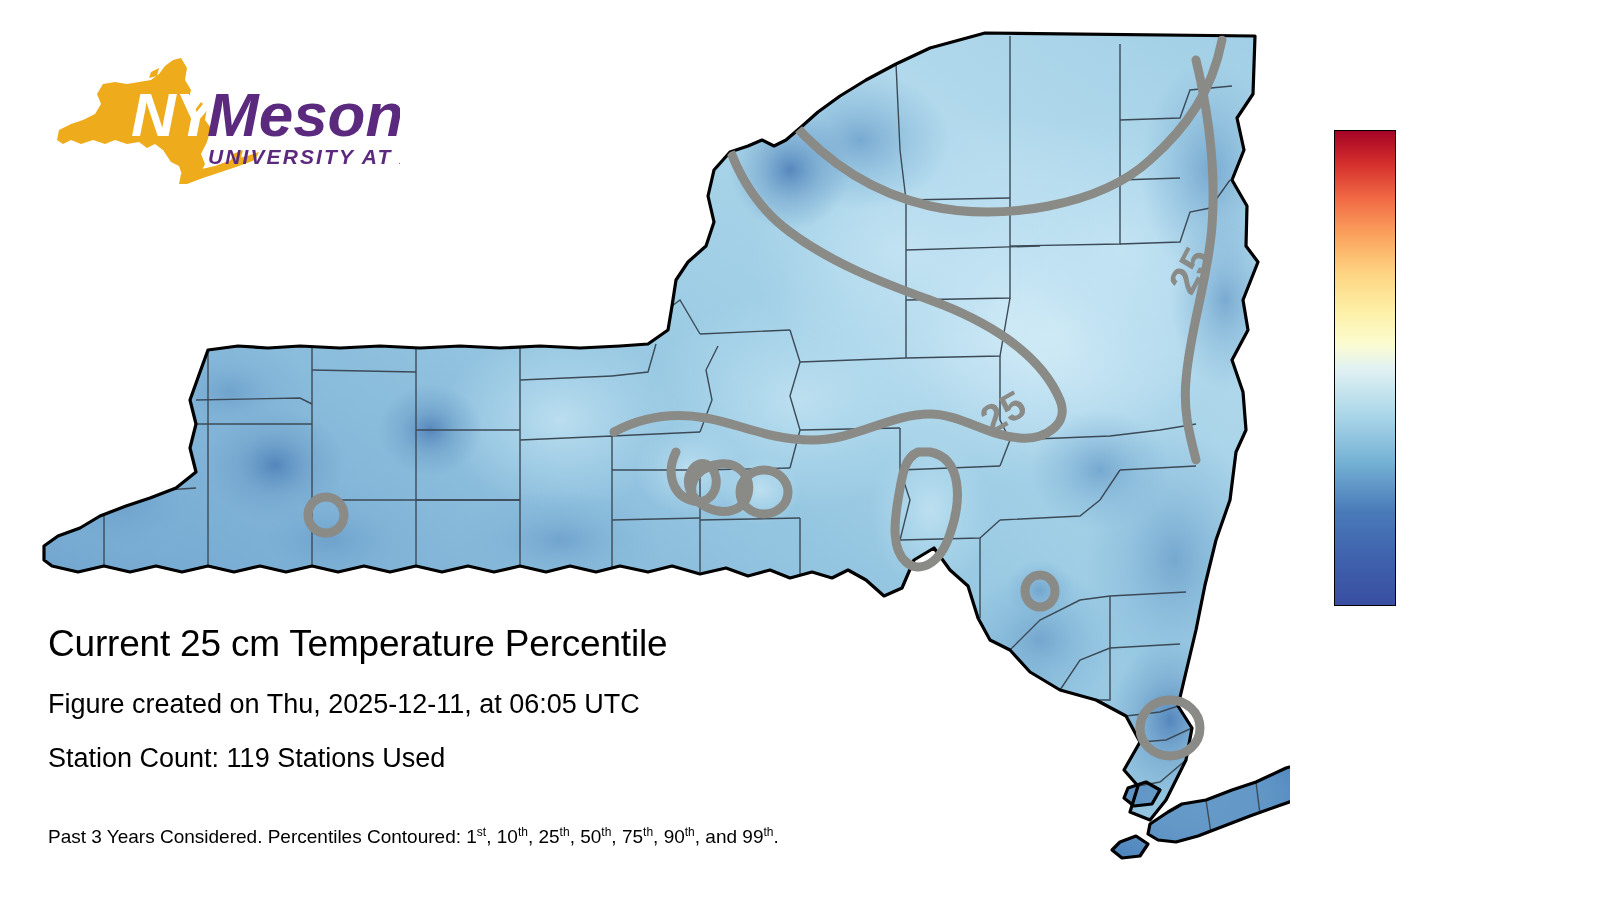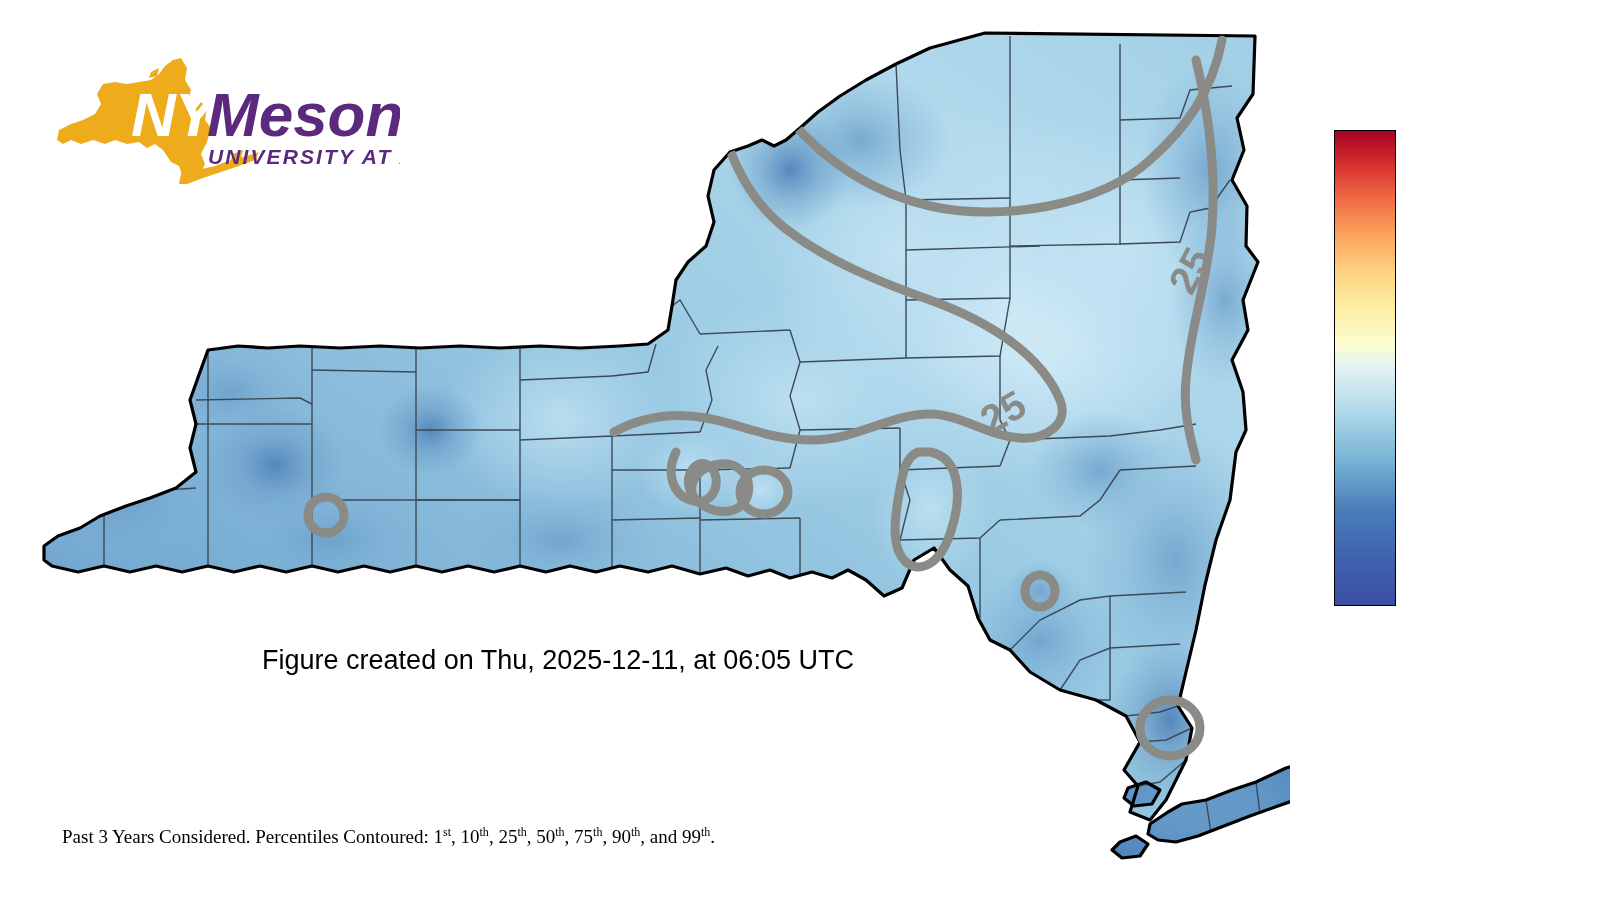--- a/index.html
+++ b/index.html
@@ -28,24 +28,24 @@
   #cb-ticks{position:absolute;left:1404px;top:118px;width:80px;height:500px;}
   .cb-tick{position:absolute;left:0;width:62px;text-align:right;
            font-size:29px;line-height:29px;color:#000;
            font-family:"Liberation Sans","DejaVu Sans",sans-serif;}
 
   
   #caption{position:absolute;left:48px;top:622px;width:1020px;}
   #title{font-size:37px;line-height:44px;letter-spacing:-0.2px;
          font-family:"Liberation Sans","DejaVu Sans",sans-serif;white-space:nowrap;}
   .sub{font-size:27px;line-height:32px;margin-top:22px;white-space:nowrap;
-       font-family:"Liberation Sans","DejaVu Sans",sans-serif;text-align:center;}
-  #footnote{position:absolute;left:62px;top:826px;font-size:19px;
+       font-family:"Liberation Sans","DejaVu Sans",sans-serif;}
+  #footnote{position:absolute;left:48px;top:826px;font-size:19px;
             line-height:22px;white-space:nowrap;
-            font-family:Liberation Serif, serif;}
+            font-family:Liberation Sans, sans-serif;}
   #footnote sup{font-size:12px;vertical-align:super;line-height:0;}
 </style>
 </head>
 <body>
 
 <div id="stage">
 
   <div id="map">
     <svg width="1290" height="900" viewBox="0 0 1290 900" xmlns="http://www.w3.org/2000/svg">
       <defs>
@@ -324,18 +324,20 @@
 
       <text class="logo-nys" x="76" y="78">NYS</text>
       <text class="logo-meso" x="152" y="78">Mesonet</text>
       <text class="logo-uni" x="153" y="106">UNIVERSITY AT ALBANY</text>
     </svg>
   </div>
 
   <div id="colorbar" style="background: linear-gradient(rgb(165, 3, 38) 0%, rgb(213, 47, 45) 7%, rgb(240, 104, 68) 14%, rgb(251, 163, 93) 22%, rgb(253, 212, 130) 30%, rgb(253, 240, 166) 38%, rgb(251, 252, 208) 45%, rgb(226, 242, 243) 50%, rgb(170, 214, 232) 60%, rgb(116, 177, 212) 70%, rgb(74, 124, 185) 80%, rgb(63, 98, 173) 90%, rgb(58, 78, 161) 100%);"></div>
 
   <div id="caption">
+    <div id="title">Current 25 cm Temperature Percentile</div>
     <div class="sub">Figure created on Thu, 2025-12-11, at 06:05 UTC</div>
+    <div class="sub">Station Count: 119 Stations Used</div>
   </div>
 
   <div id="footnote"><span>Past 3 Years Considered. Percentiles Contoured: </span><span>1<sup>st</sup>, </span><span>10<sup>th</sup>, </span><span>25<sup>th</sup>, </span><span>50<sup>th</sup>, </span><span>75<sup>th</sup>, </span><span>90<sup>th</sup>, </span><span>and 99<sup>th</sup></span><span>.</span></div>
 
 </div>
 
 </body></html>

